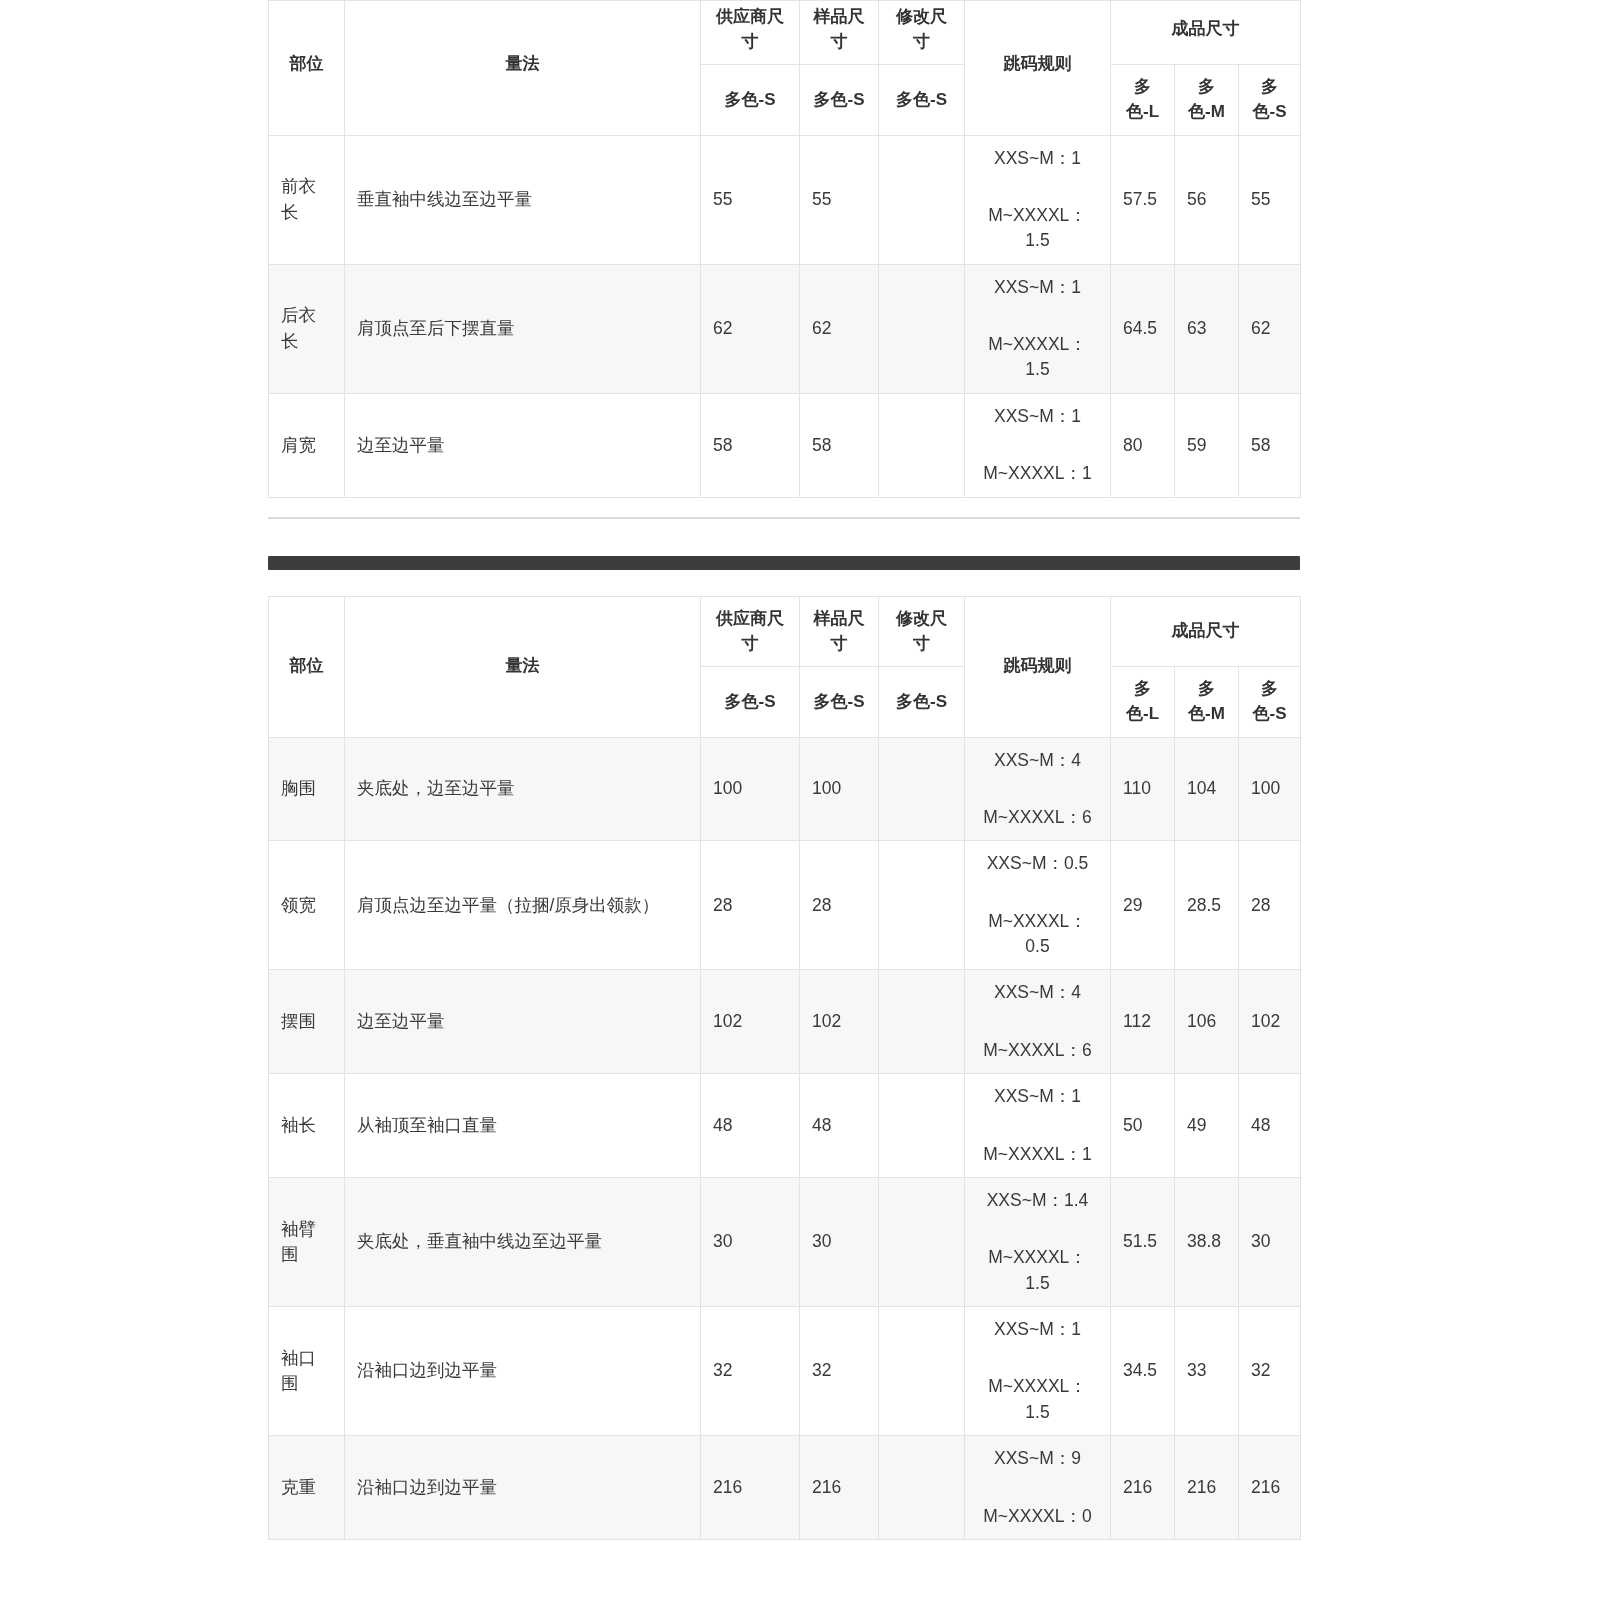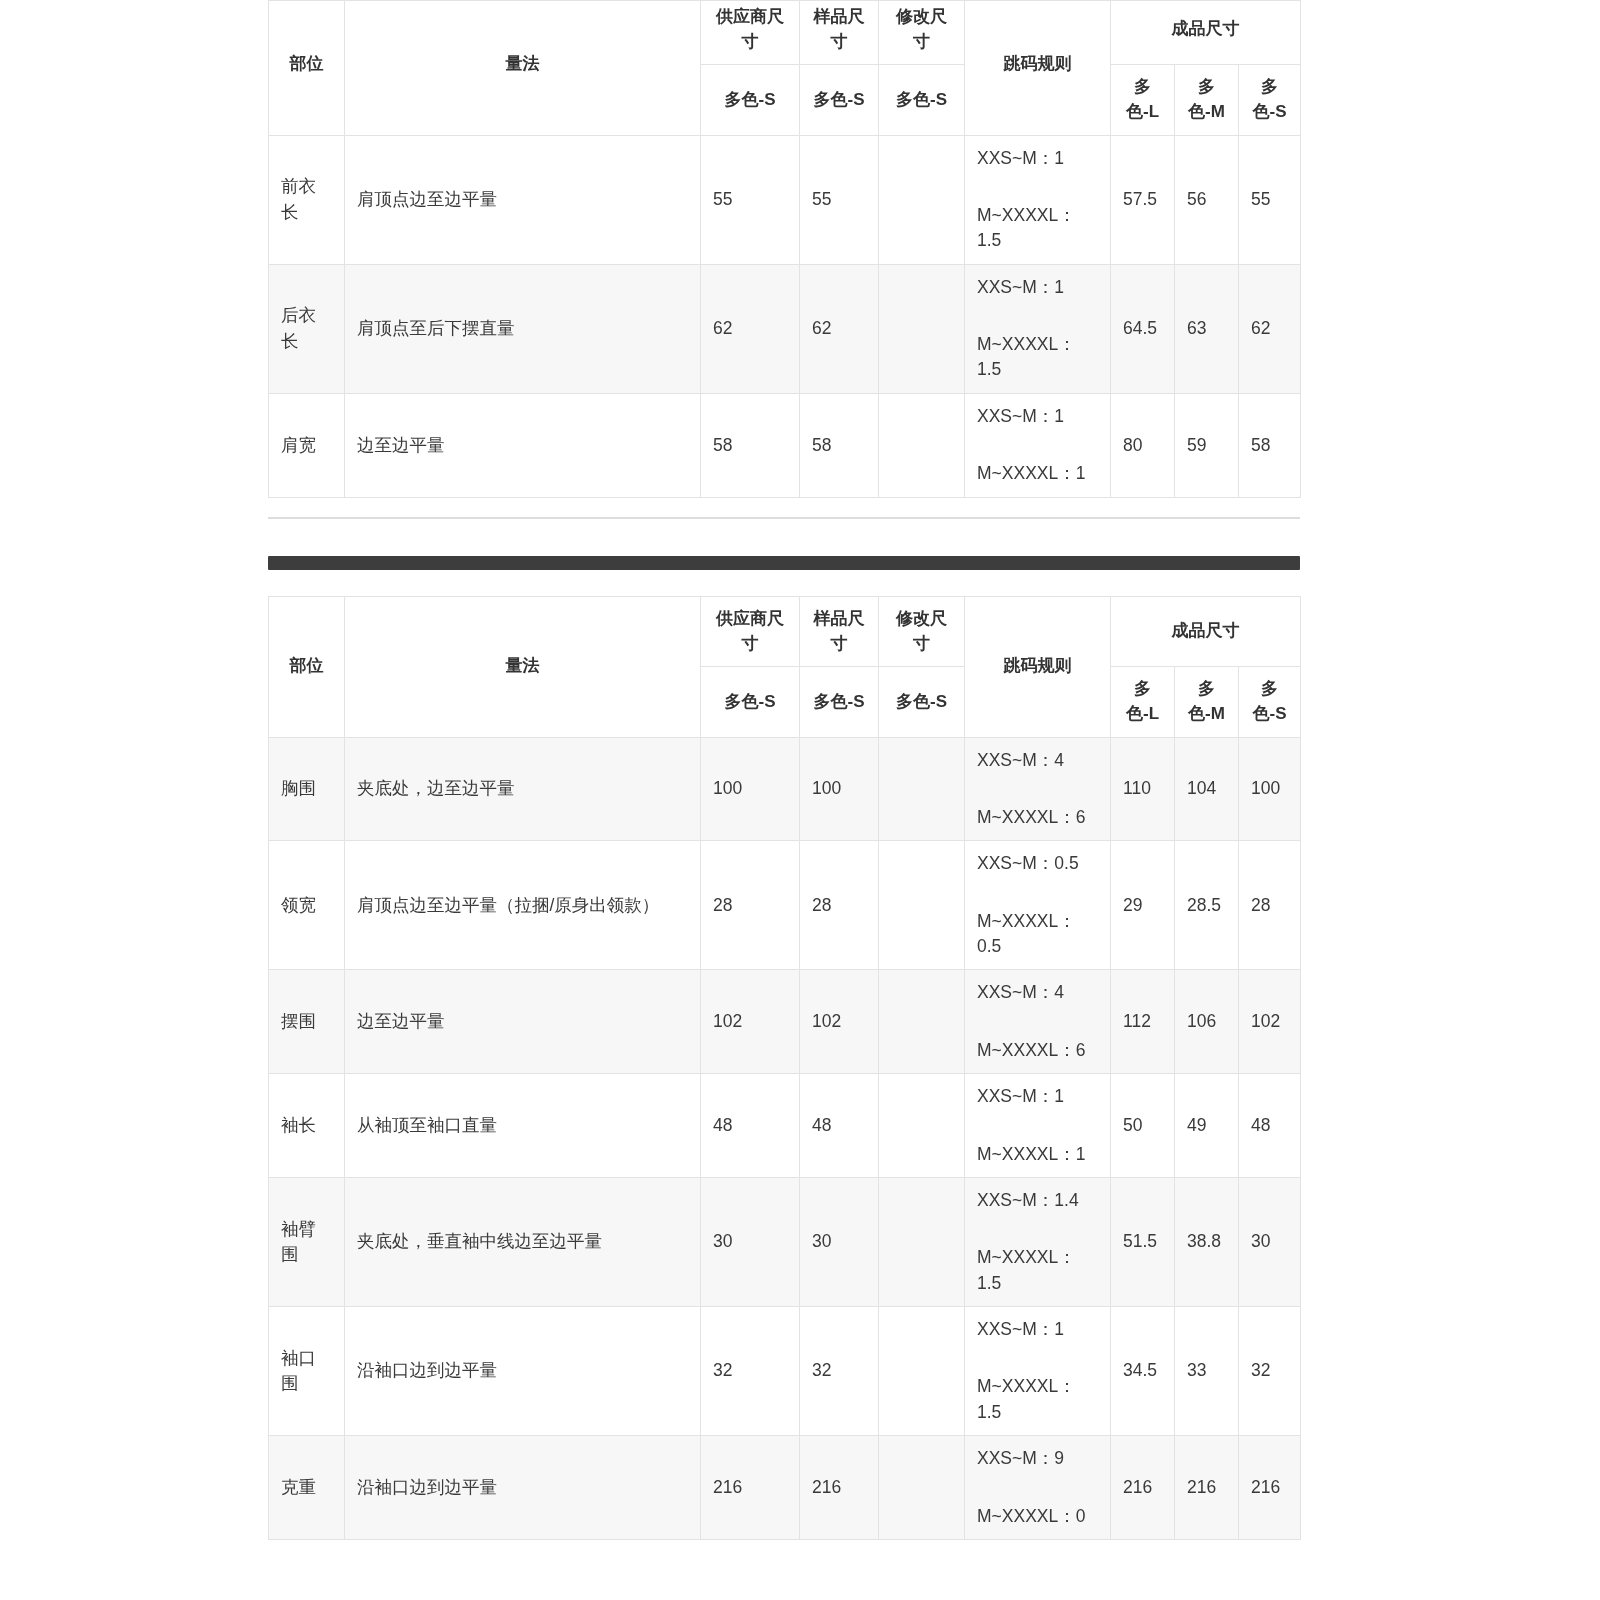--- a/index.html
+++ b/index.html
@@ -45,21 +45,21 @@
   }
   table.spec thead th {
     font-weight: bold;
     font-size: 17px;
     color: #333;
     text-align: center;
   }
   .row-shade td { background: #f7f7f7; }
   .cell-num { text-align: left; }
   .part-cell { text-align: center; }
-  .rule-cell p { margin: 0 0 8px 0; }
+  .rule-cell p { margin: 0 0 8px 0; text-align: center; }
   .rule-cell p:last-child { margin-bottom: 0; margin-top: 32px; }
 
   
   .c-part   { width: 76px; }
   .c-method { width: 356px; }
   .c-sup    { width: 99px; }
   .c-sample { width: 79px; }
   .c-mod    { width: 86px; }
   .c-rule   { width: 146px; }
   .c-l      { width: 64px; }
@@ -128,21 +128,21 @@
           <th class="sub-hdr">多色-S</th>
           <th class="sub-hdr">多色-S</th>
           <th class="sub-hdr">多色-L</th>
           <th class="sub-hdr">多色-M</th>
           <th class="sub-hdr">多色-S</th>
         </tr>
       </thead>
       <tbody id="table1-body">
           <tr>
             <td class="part-cell">前衣长</td>
-            <td>肩顶点边至边平量</td>
+            <td>垂直袖中线边至边平量</td>
             <td class="cell-num">55</td>
             <td class="cell-num">55</td>
             <td class="cell-num"></td>
             <td class="rule-cell">
               <p>XXS~M：1</p>
               <p>M~XXXXL：1.5</p>
             </td>
             <td class="cell-num">57.5</td>
             <td class="cell-num">56</td>
             <td class="cell-num">55</td>

